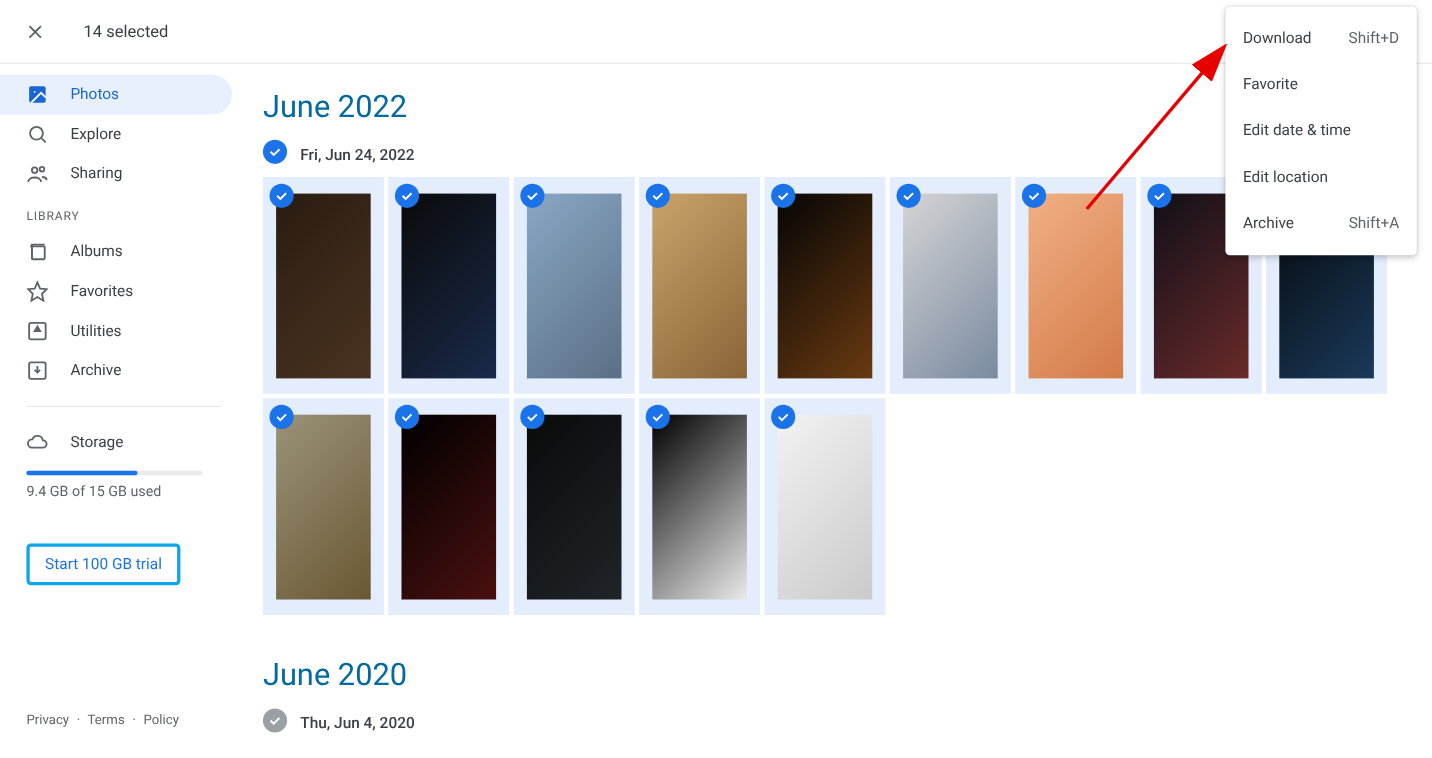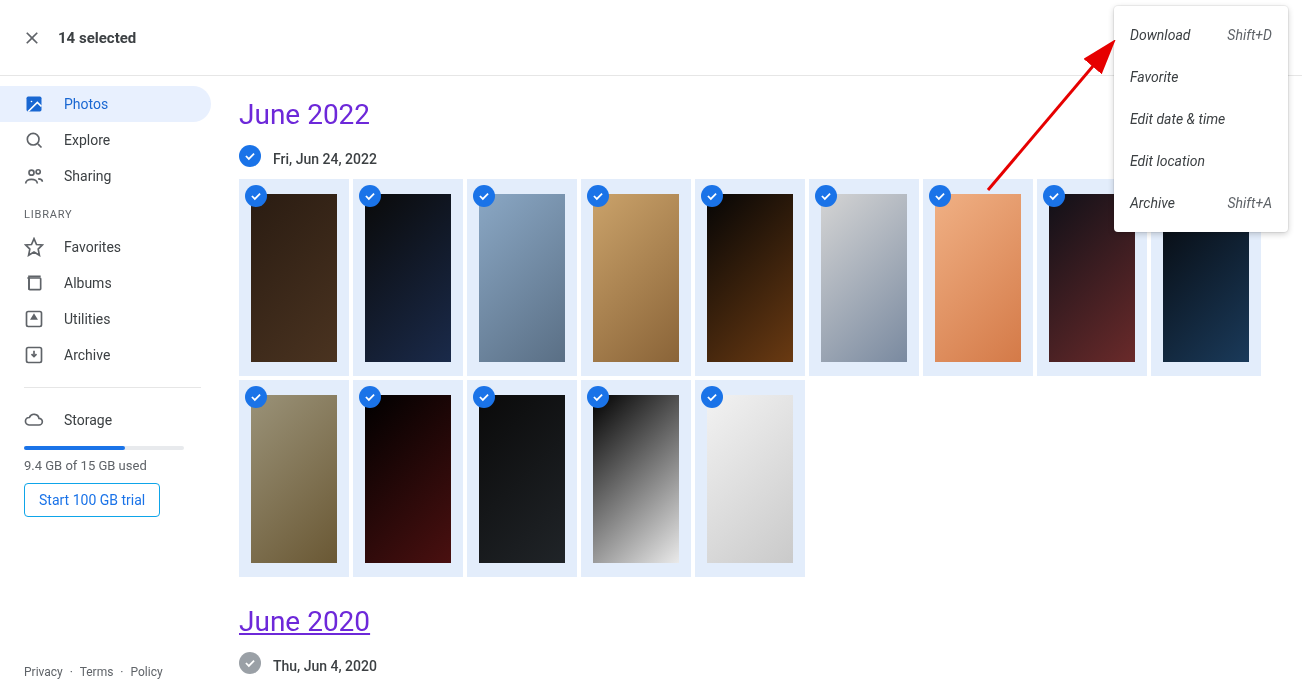--- a/index.html
+++ b/index.html
@@ -7,27 +7,26 @@
     font-family: Roboto, "Helvetica Neue", Arial, sans-serif;
     color: #202124;
     background: #fff;
     width: 1302px;
     height: 689px;
     overflow: hidden;
     position: relative;
   }
   
   .topbar {
-    height: 76px;
+    height: 58px;
     border-bottom: 1px solid #e6e6e6;
     display: flex;
     align-items: center;
     padding: 0 20px;
-    gap: 14px;
-    font-weight: bold;
+    gap: 32px;
   }
   .topbar .close-icon {
     width: 24px; height: 24px;
     display: flex; align-items: center; justify-content: center;
     cursor: pointer;
     color:#3c4043;
   }
   .topbar .title {
     font-size: 15px;
     color: #3c4043;
@@ -79,33 +78,33 @@
     width: 160px; height: 4px; background:#e8eaed; border-radius:2px; margin:8px 0 8px 24px; position:relative;
   }
   .storage-bar-fill {
     height:4px; background:#1a73e8; border-radius:2px;
   }
   .storage-text {
     font-size: 13px; color:#5f6368; padding: 0 0 10px 24px;
   }
   .trial-btn {
     margin-left:24px; display:inline-block;
-    border:1px solid #0ea5e9; border-radius:4px;
-    color:#1a73e8; font-size:14px; padding:8px 14px; cursor:pointer; background:#fff;
+    border:3px solid #0ea5e9; border-radius:4px;
+    color:#1a73e8; font-size:14px; padding:8px 14px; cursor:pointer; background:#fff;margin-top:29px;
   }
   .footer-links {
     position:absolute; bottom:28px; left:24px; font-size:12px; color:#5f6368;
   }
   .footer-links span { cursor:pointer; }
   .footer-sep { margin:0 4px; }
   
   .section-title {
     font-size: 28px;
     font-weight: 400;
-    color:#6d28d9;
+    color:#0369a1;
     margin: 12px 0 14px 0;
   }
   .date-row {
     display:flex; align-items:flex-end; gap:12px; margin-bottom:12px;
   }
   .date-check {
     width:22px; height:22px; border-radius:50%; background:#1a73e8; display:flex; align-items:center; justify-content:center;
     cursor:pointer;
   }
   .date-check.unselected { background:#9aa0a6; }
@@ -126,32 +125,31 @@
     display:flex; align-items:center; justify-content:center;
   }
   .sel-badge svg { width:14px; height:14px; }
   
   .context-menu {
     position:absolute; top:6px; right:14px; width:174px;
     background:#fff; border-radius:4px;
     box-shadow: 0 2px 6px rgba(0,0,0,.2), 0 0 0 1px rgba(0,0,0,.05);
     padding:8px 0;
     z-index:50;
-    font-style:italic;
   }
   .menu-item {
     display:flex; align-items:center; justify-content:space-between;
     padding: 0 16px; height:42px; font-size:14px; color:#3c4043; cursor:pointer;
   }
   .menu-shortcut { color:#5f6368; font-size:14px; }
   
   .arrow {
     position:absolute; top:40px; left:980px; pointer-events:none; z-index:60;
   }
-  .section2-title { margin-top:28px;text-decoration:underline; }
+  .section2-title { margin-top:38px; }
 </style>
 </head>
 <body>
 
 <div class="topbar">
   <div class="close-icon">
     <svg width="20" height="20" viewBox="0 0 24 24">
         <path d="M19 6.41 17.59 5 12 10.59 6.41 5 5 6.41 10.59 12 5 17.59 6.41 19 12 13.41 17.59 19 19 17.59 13.41 12z" fill="#5f6368"></path>
       </svg>
   </div>
@@ -191,33 +189,33 @@
             </svg>
           </span>
           <span>Sharing</span>
         </div>
       </div>
     <div class="lib-header">LIBRARY</div>
     <div id="nav-lib">
         <div class="nav-item">
           <span class="nav-icon">
             <svg width="20" height="20" viewBox="0 0 24 24" fill="none" stroke="currentColor" stroke-width="2">
-              <polygon points="12 2 15 9 22 9.5 17 14.5 18.5 22 12 18 5.5 22 7 14.5 2 9.5 9 9"></polygon>
-            </svg>
-          </span>
-          <span>Favorites</span>
-        </div>
-        <div class="nav-item">
-          <span class="nav-icon">
-            <svg width="20" height="20" viewBox="0 0 24 24" fill="none" stroke="currentColor" stroke-width="2">
               <rect x="6" y="6" width="14" height="14" rx="1"></rect>
               <path d="M6 6V4h14M4 6h2v14"></path>
             </svg>
           </span>
           <span>Albums</span>
+        </div>
+        <div class="nav-item">
+          <span class="nav-icon">
+            <svg width="20" height="20" viewBox="0 0 24 24" fill="none" stroke="currentColor" stroke-width="2">
+              <polygon points="12 2 15 9 22 9.5 17 14.5 18.5 22 12 18 5.5 22 7 14.5 2 9.5 9 9"></polygon>
+            </svg>
+          </span>
+          <span>Favorites</span>
         </div>
         <div class="nav-item">
           <span class="nav-icon">
             <svg width="20" height="20" viewBox="0 0 24 24" fill="none" stroke="currentColor" stroke-width="2">
               <rect x="3" y="3" width="18" height="18" rx="2"></rect>
               <path d="M12 7l3 5h-6z" fill="currentColor"></path>
             </svg>
           </span>
           <span>Utilities</span>
         </div>

